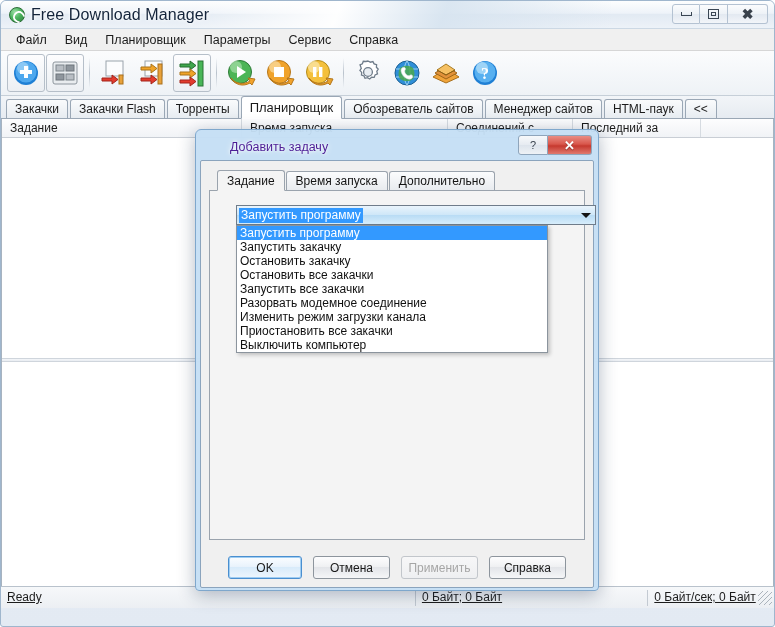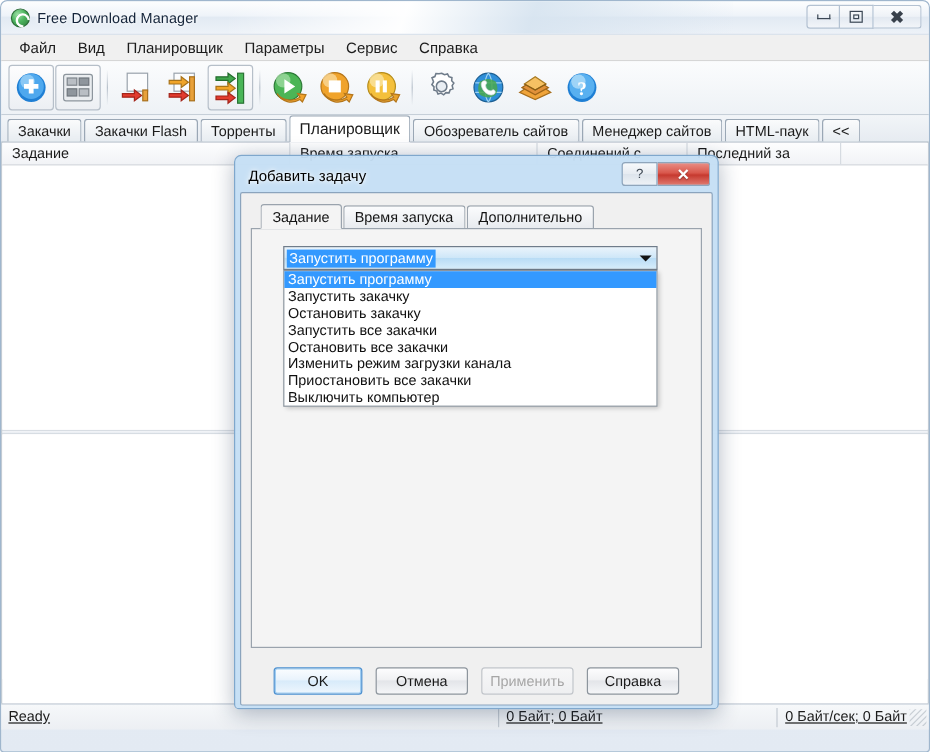--- a/index.html
+++ b/index.html
@@ -45,21 +45,21 @@
     margin-right: 6px;
   }
   .app-icon::after {
     content: "";
     position: absolute; left: 3px; top: 3px;
     width: 8px; height: 8px; border-radius: 50%;
     border: 2px solid #ffffff; border-right-color: transparent;
     transform: rotate(40deg);
   }
   #window-title {
-    font-size: 12px; color: #14243a;
+    font-size: 16px; color: #14243a;
     letter-spacing: .1px;
     position: relative; z-index: 2;
     text-shadow: 0 0 3px #fff, 0 0 5px #fff;
   }
   #window-controls {
     position: absolute; right: 6px; top: 3px;
     display: flex; gap: 0;
     z-index: 3;
   }
   .win-btn {
@@ -202,22 +202,23 @@
     padding: 4px;
     z-index: 50;
   }
   #dialog-titlebar {
     position: relative;
     height: 26px;
     display: flex; align-items: center;
     padding-left: 7px;
   }
   #dialog-title {
-    font-size: 12.5px; color: #000000;
+    font-size: 12.5px; color: #4c1d95;
     text-shadow: 0 0 3px #fff, 0 0 6px #fff;
+    margin-left: 23px;
   }
   #dialog-controls { position: absolute; right: 2px; top: 1px; display: flex; }
   .dlg-btn {
     width: 30px; height: 20px;
     border: 1px solid #8fa5bb;
     background: linear-gradient(180deg,#f7f9fb 0%,#e6ebf1 50%,#dde4ec 52%,#eef2f6 100%);
     display: flex; align-items: center; justify-content: center;
     font-size: 11px; color: #3a4450;
     border-radius: 3px 0 0 3px;
   }
@@ -255,21 +256,21 @@
   }
   #dlg-tabpage {
     height: 350px;
     background: #f4f4f4;
     border: 1px solid #9aa3ad;
     position: relative;
     padding: 10px;
   }
 
   
-  #combo-wrap { position: absolute; left: 26px; top: 14px; width: 312px; }
+  #combo-wrap { position: absolute; left: 26px; top: 14px; width: 360px; }
   #combo-closed {
     height: 20px;
     border: 1px solid #6f7c8a;
     background: linear-gradient(180deg,#eaf4fc 0%,#cfe7f8 48%,#b9dcf5 52%,#d7edfb 100%);
     display: flex; align-items: center;
     padding-left: 2px;
     position: relative;
   }
   #combo-value {
     font-size: 12px; color: #000;
@@ -530,22 +531,23 @@
         <div id="combo-wrap">
           <div id="combo-closed">
             <span id="combo-value">Запустить программу</span>
             <span id="combo-arrow"></span>
           </div>
 
           <div id="combo-list">
             <div class="combo-opt selected">Запустить программу</div>
             <div class="combo-opt">Запустить закачку</div>
             <div class="combo-opt">Остановить закачку</div>
+            <div class="combo-opt">Остановить все закачки</div>
             <div class="combo-opt">Запустить все закачки</div>
-            <div class="combo-opt">Остановить все закачки</div>
+            <div class="combo-opt">Разорвать модемное соединение</div>
             <div class="combo-opt">Изменить режим загрузки канала</div>
             <div class="combo-opt">Приостановить все закачки</div>
             <div class="combo-opt">Выключить компьютер</div>
           </div>
         </div>
 
       </div>
 
       <div id="dlg-buttons">
         <div class="dlg-push default">OK</div>

